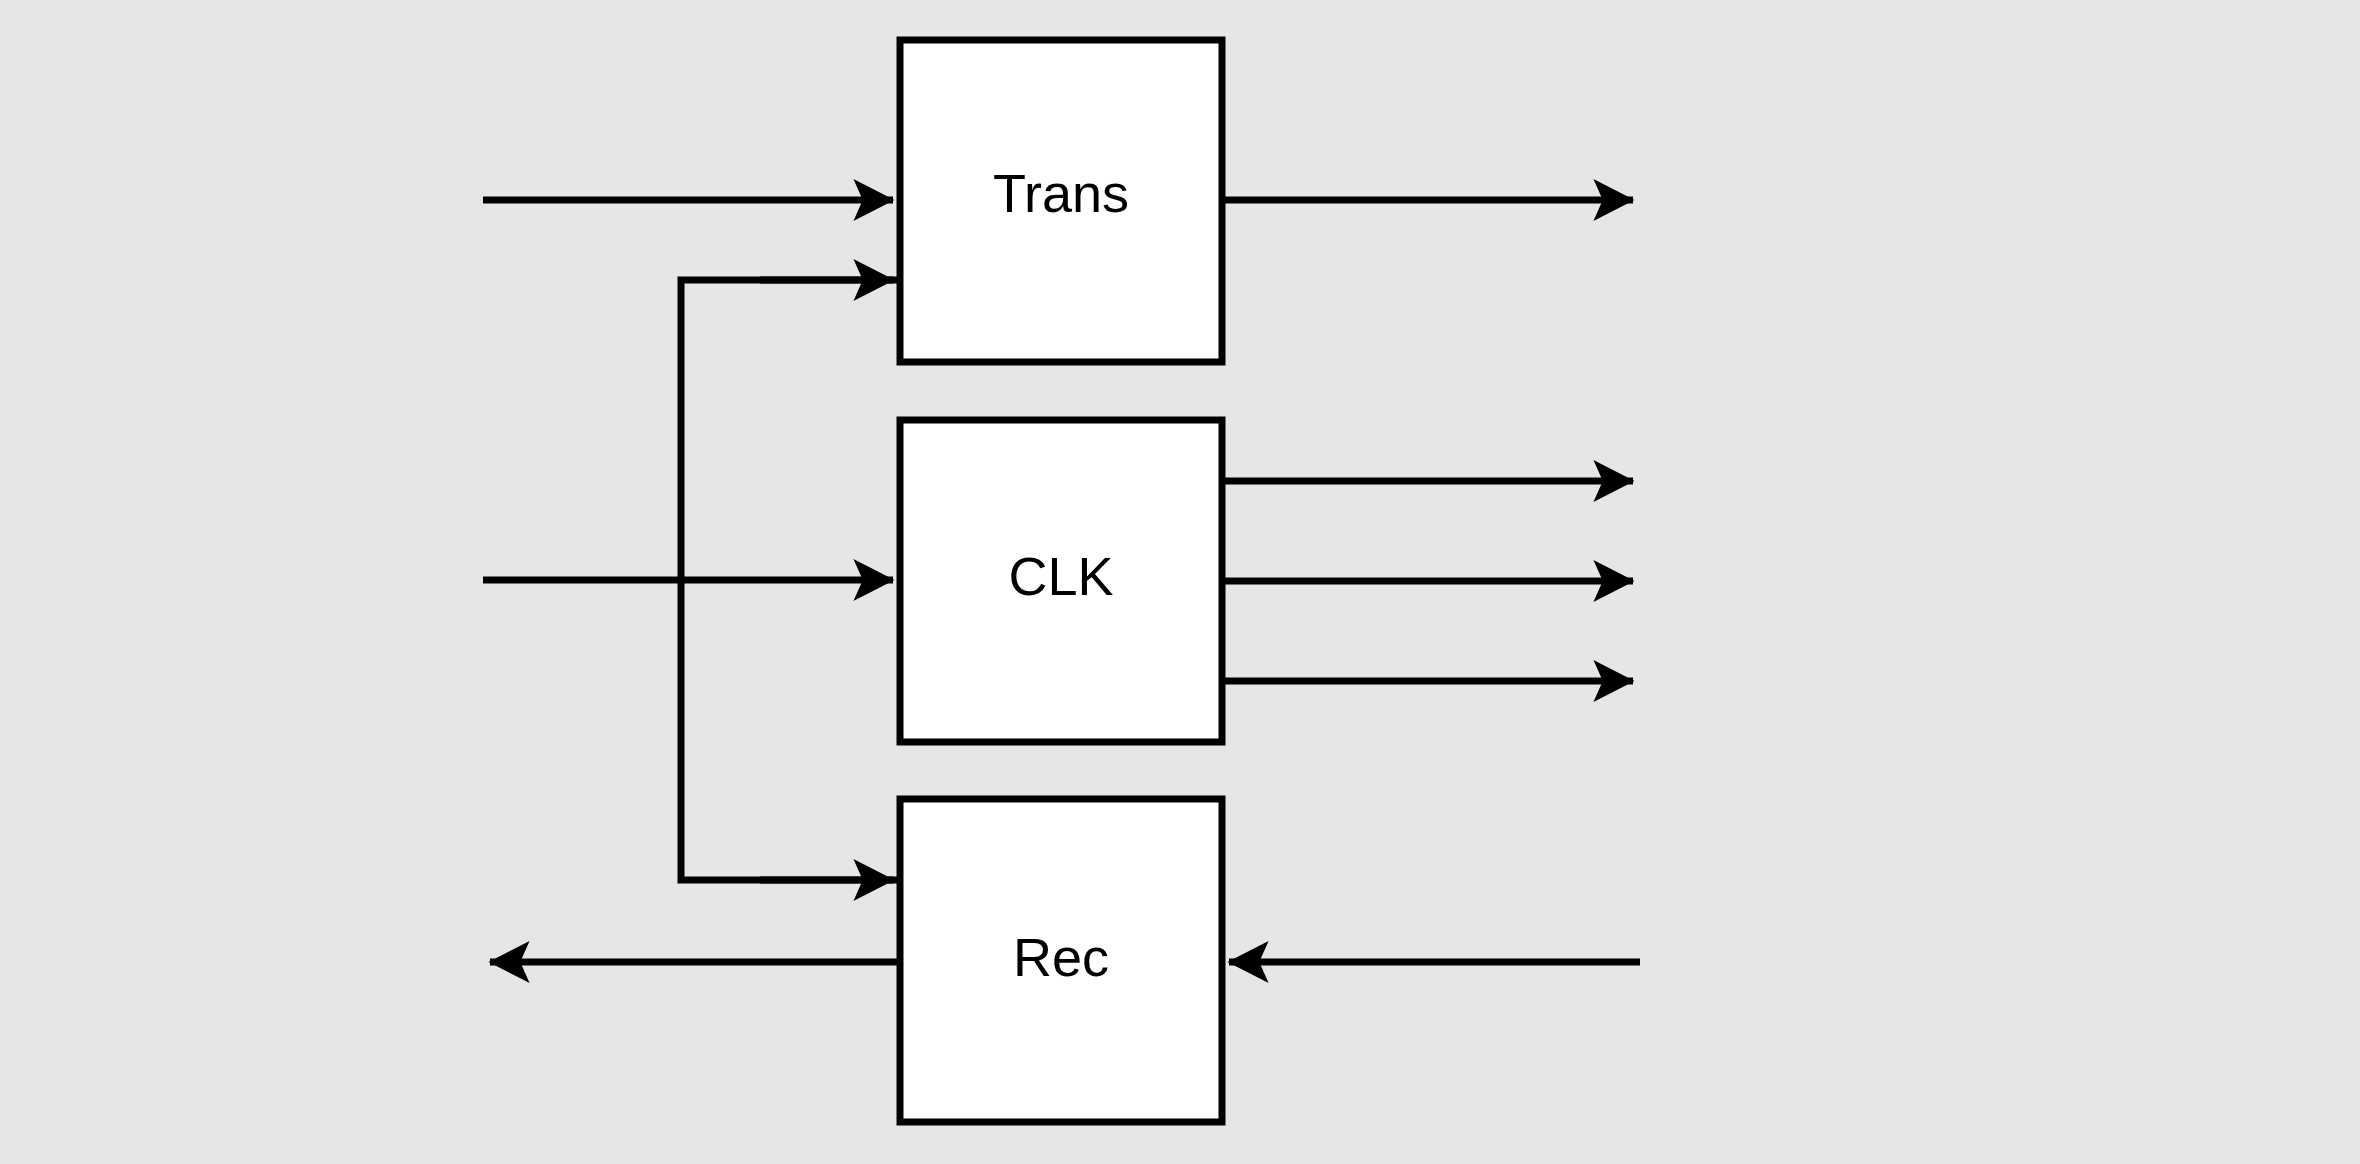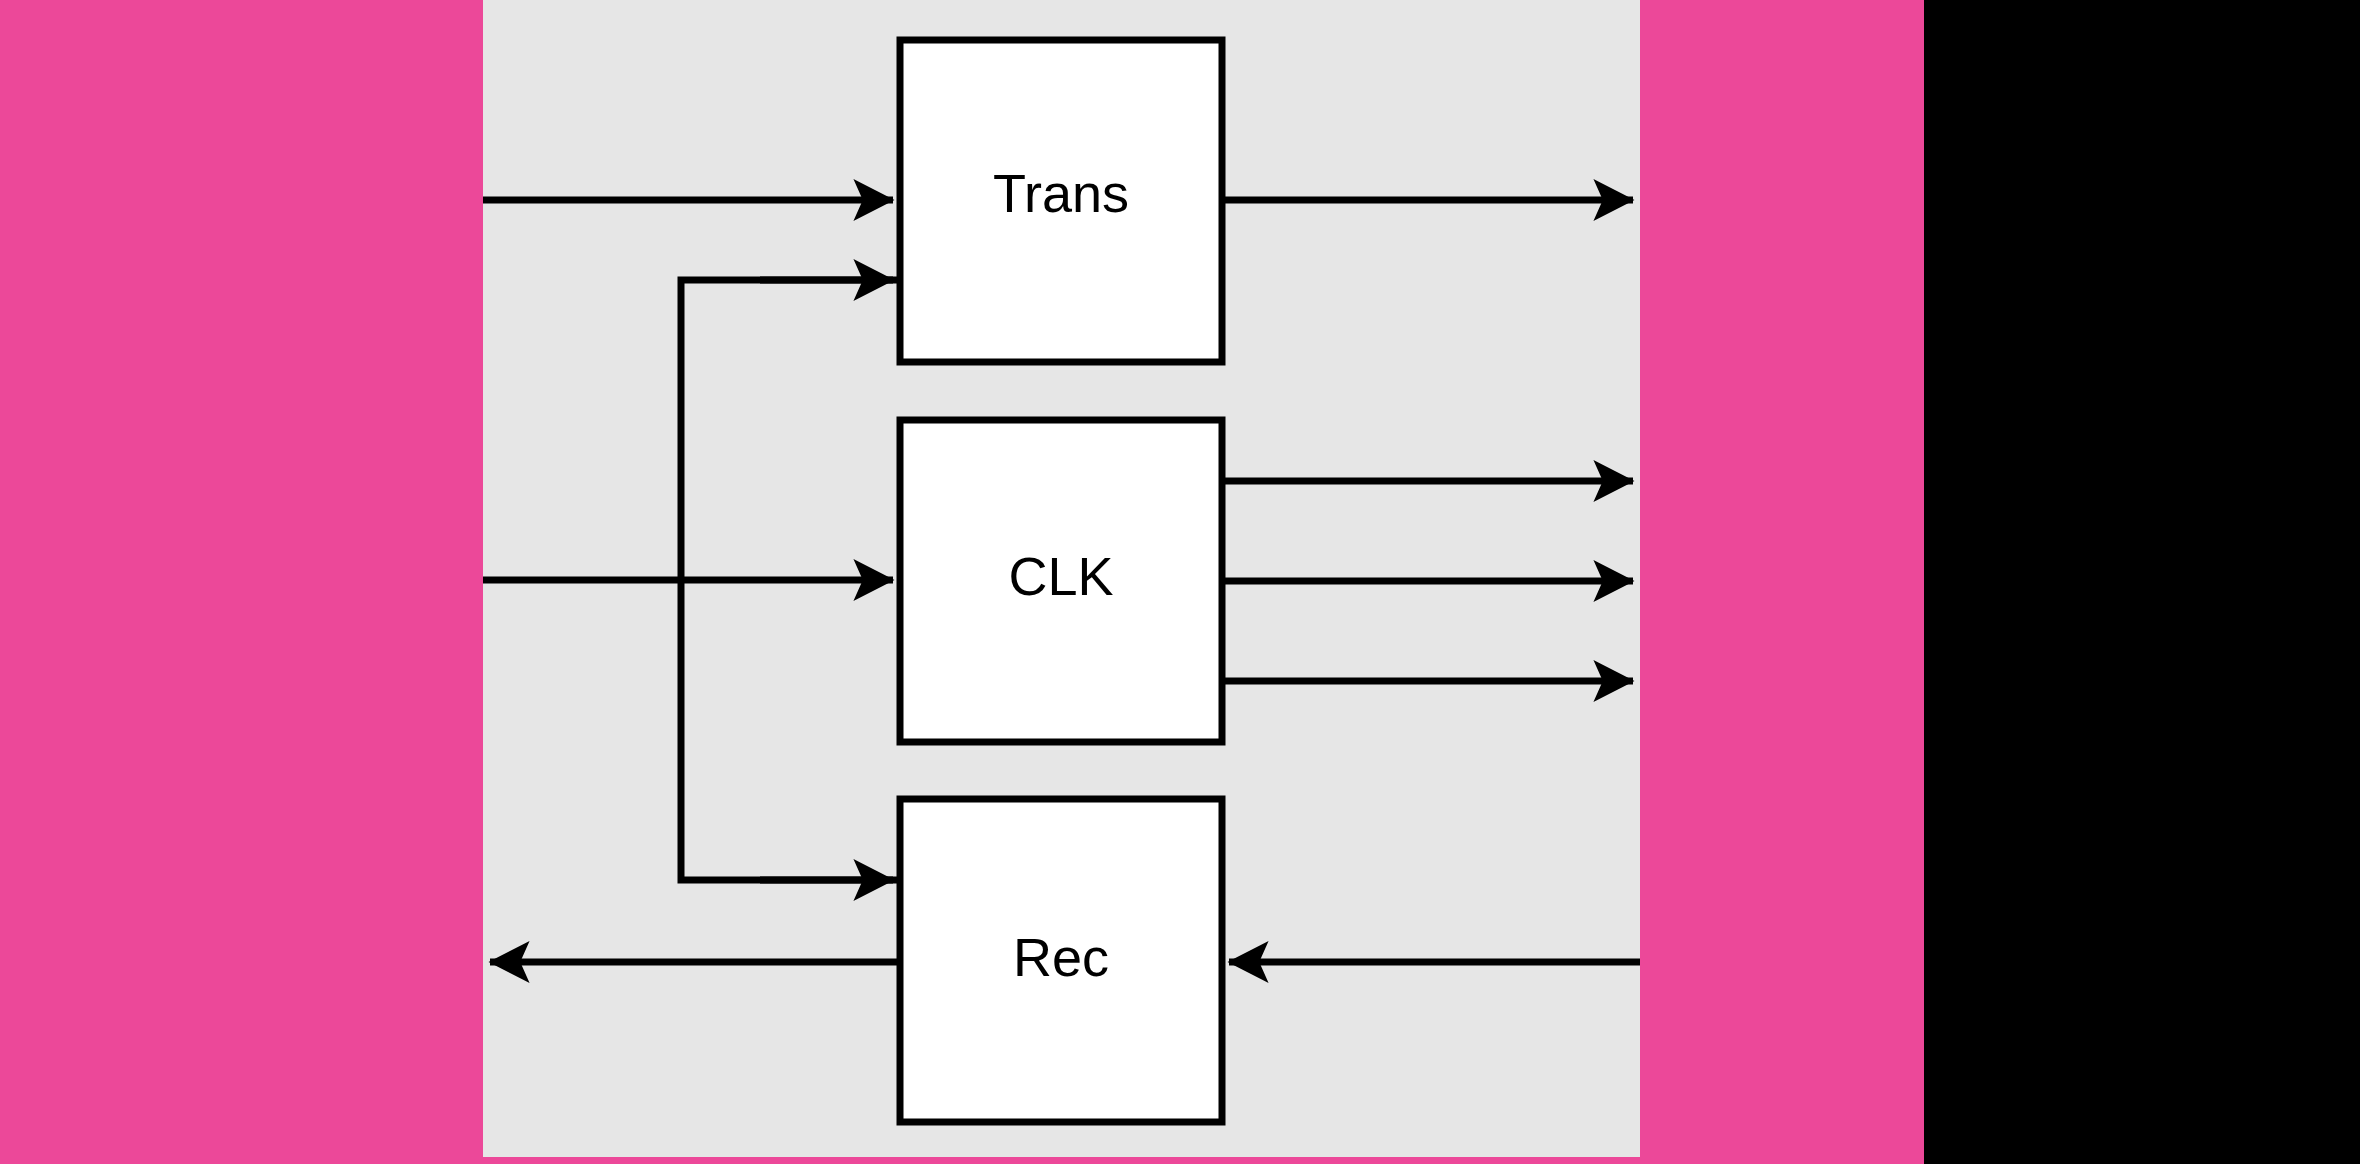--- a/index.html
+++ b/index.html
@@ -2,23 +2,23 @@
 <html><head>
 <meta charset="utf-8">
 <style>
   html, body {
     margin: 0;
     padding: 0;
     background: #000000;
   }
   #canvas {
     position: relative;
-    width: 1924px;
+    width: 2360px;
     height: 1164px;
-    background: #ec4899;
+    background: #e5e5e5;
     overflow: hidden;
     font-family: "Liberation Sans", sans-serif;
   }
   #diagram-svg {
     position: absolute;
     left: 0;
     top: 0;
     width: 2360px;
     height: 1164px;
     display: block;

